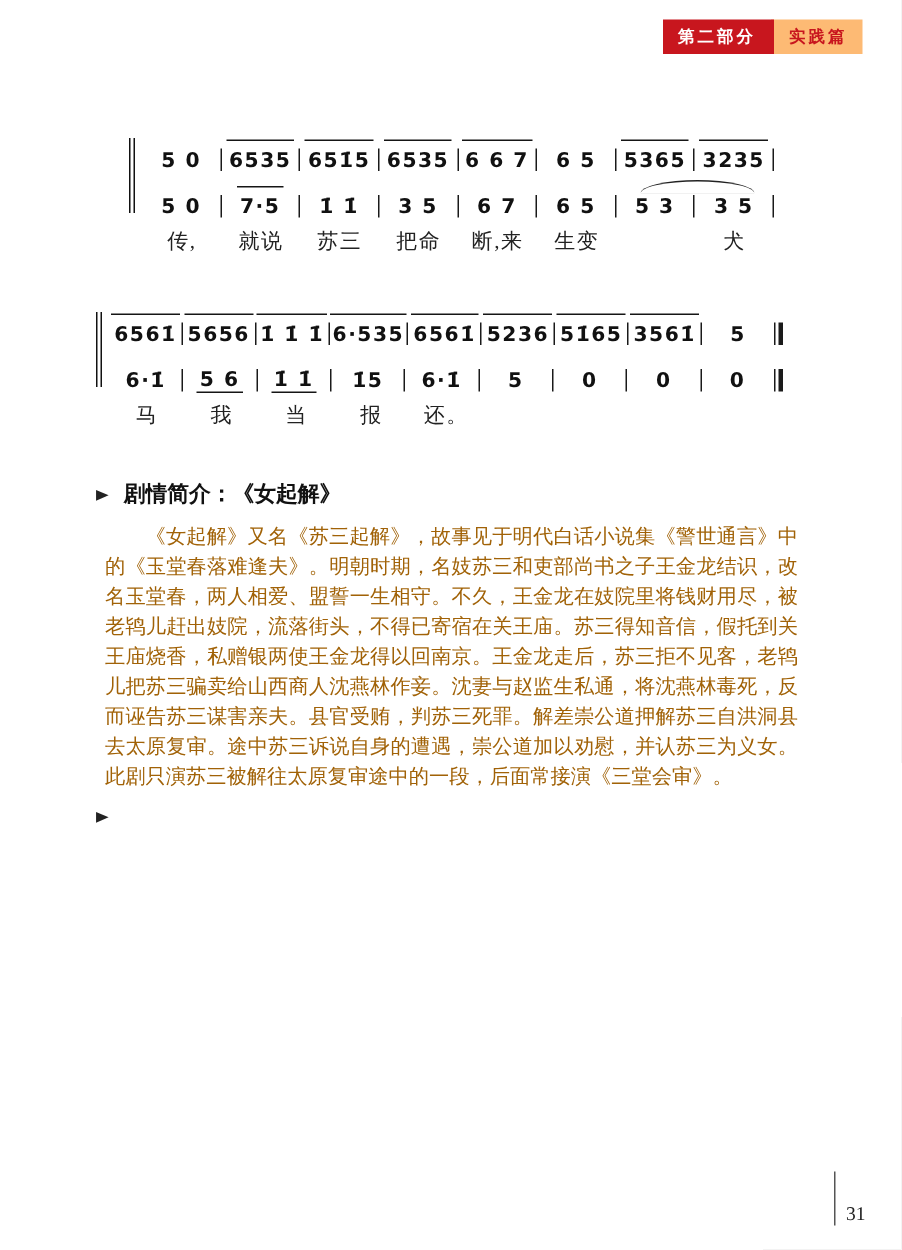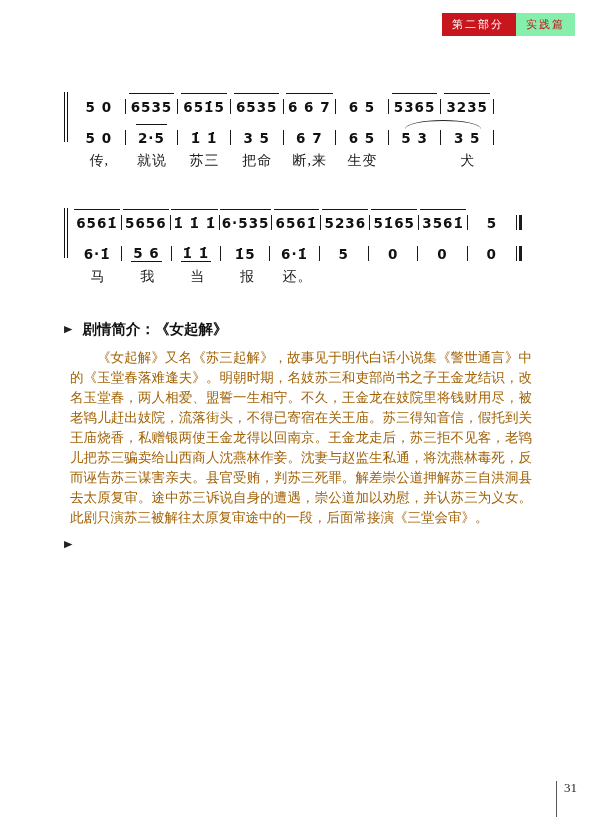--- a/index.html
+++ b/index.html
@@ -3,28 +3,28 @@
 <meta charset="utf-8">
 <style>
   * { margin:0; padding:0; box-sizing:border-box; }
   html,body { background:#e9e9e9; }
   body { font-family:"Liberation Serif","DejaVu Serif",serif; }
   .page { width:601px; height:833px; background:#ffffff; position:relative; margin:0 auto; overflow:hidden; color:#1c1c1c; }
 
   
   .header-tabs { position:absolute; top:13px; right:26px; display:flex; align-items:stretch;
                  font-family:"Liberation Sans","DejaVu Sans",sans-serif; font-size:11px; }
-  .tab { padding:4px 10px; letter-spacing:2px; white-space:nowrap; }
+  .tab { padding:4px 10px; letter-spacing:2px; white-space:nowrap;font-weight:bold; }
   .tab-red { background:var(--accent); color:#ffffff; }
-  .tab-outline { color:var(--accent); background:#86efac; border-left:2px solid var(--accent); }
+  .tab-outline { color:var(--accent); background:#fdba74; border-left:2px solid var(--accent); }
 
   
   .music { position:absolute; top:84px; left:64px; }
   .system { margin-bottom:30px; }
-  .system-0 { width:430px; }
+  .system-0 { width:430px;margin-left:22px; }
   .system-1 { width:458px; }
   .system-rows { position:relative; padding-left:9px; }
   .system-rows::before, .system-rows::after { content:""; position:absolute; top:8px; bottom:4px; width:1px; background:#111; }
   .system-rows::before { left:0; }
   .system-rows::after { left:3px; }
   .music-row { display:flex; align-items:flex-end; height:31px; position:relative;
                font-family:"DejaVu Sans","Liberation Sans",sans-serif; font-weight:bold;
                font-size:13.5px; color:#111; }
   .measure { flex:1; text-align:center; }
   .notes { display:inline-block; line-height:1.05; padding:0 2px; letter-spacing:1px; white-space:nowrap; }
@@ -41,21 +41,21 @@
   .sections { position:absolute; top:320px; left:64px; width:468px; }
   .text-section + .text-section { margin-top:10px; }
   .section-heading { display:flex; align-items:center; gap:10px; font-weight:bold;
                      font-size:14.5px; margin-bottom:9px; color:#111; }
   .marker { font-family:"DejaVu Sans","Liberation Sans",sans-serif; font-size:11px; color:#222;
             transform:scaleY(0.85); }
   .body-para { font-size:13.5px; line-height:20px; text-align:justify; text-indent:2em;
                margin:0 0 10px 6px; color:#a16207; }
 
   
-  .footer { position:absolute; right:24px; bottom:16px; display:flex; gap:7px; }
+  .footer { position:absolute; right:24px; bottom:16px; display:flex; align-items:flex-end; gap:7px; }
   .rule { display:inline-block; width:1px; height:36px; background:#555; }
   .page-num { font-size:13px; line-height:1; margin-bottom:2px; color:#222; }
 </style>
 </head>
 <body>
 
 <div class="page">
 
   <div class="header-tabs">
     <span class="tab tab-red">第二部分</span>
@@ -79,21 +79,21 @@
             <div class="measure"><span class="notes">6 5</span></div>
             <div class="bar"></div>
             <div class="measure"><span class="notes beam">5365</span></div>
             <div class="bar"></div>
             <div class="measure"><span class="notes beam">3235</span></div>
             <div class="bar"></div>
           </div>
           <div class="music-row">
             <div class="measure"><span class="notes">5 0</span></div>
             <div class="bar"></div>
-            <div class="measure"><span class="notes beam">2·5</span></div>
+            <div class="measure"><span class="notes beam">7·5</span></div>
             <div class="bar"></div>
             <div class="measure"><span class="notes">1̇ 1̇</span></div>
             <div class="bar"></div>
             <div class="measure"><span class="notes">3 5</span></div>
             <div class="bar"></div>
             <div class="measure"><span class="notes">6 7</span></div>
             <div class="bar"></div>
             <div class="measure"><span class="notes">6 5</span></div>
             <div class="bar"></div>
             <div class="measure"><span class="notes">5 3</span></div>

